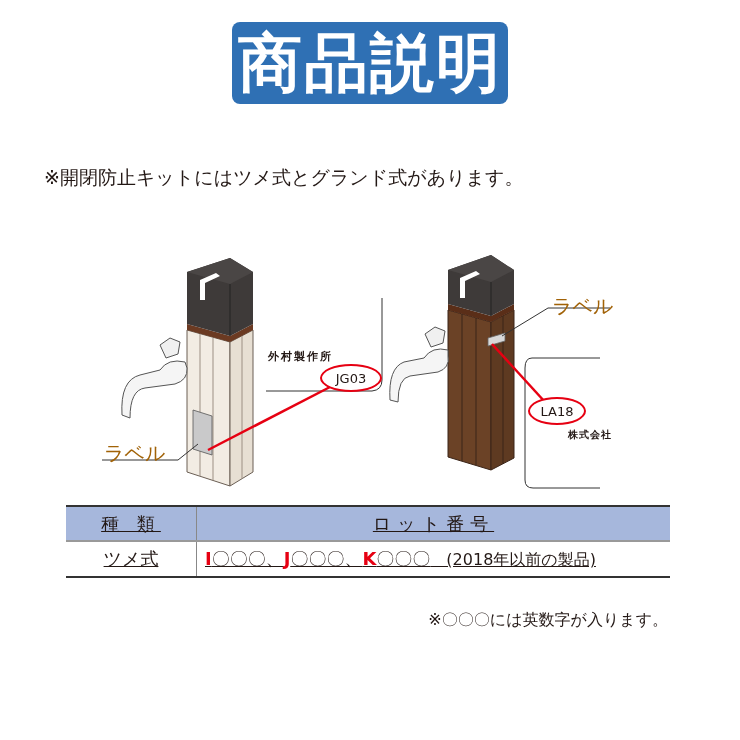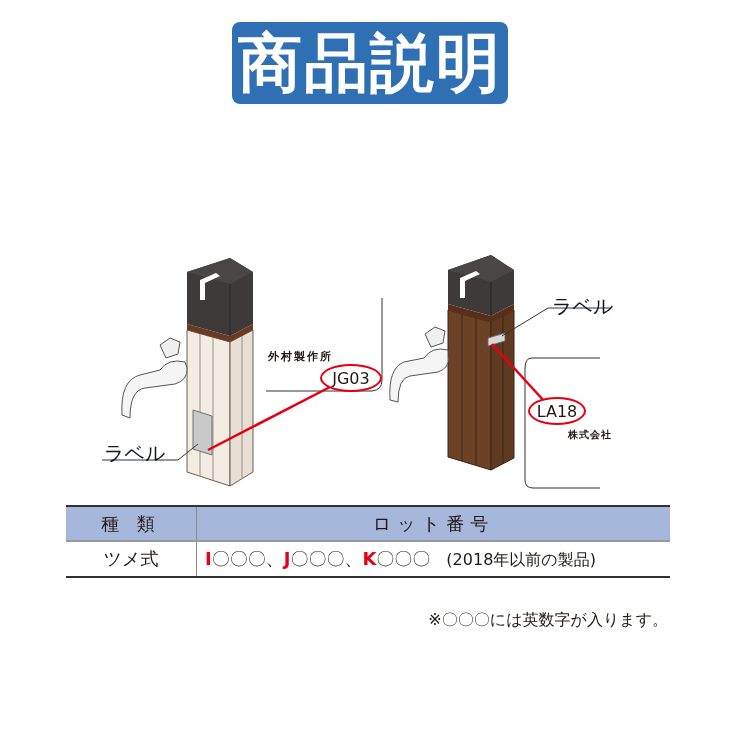--- a/index.html
+++ b/index.html
@@ -7,42 +7,43 @@
          font-family: "DejaVu Sans", "Liberation Sans", sans-serif; color: #231815; }
   .title-badge { position: absolute; left: 232px; top: 22px; width: 276px; height: 82px;
                  background: #2f70b4; border-radius: 8px; color: #fff;
                  display: flex; align-items: center; justify-content: center;
                  font-size: 64px; font-weight: bold; letter-spacing: 2px; }
   .notice { position: absolute; left: 44px; top: 164px; width: 640px;
             font-size: 19px; line-height: 26px; color: #231815; }
   .notice .line { display: block; white-space: nowrap; }
   .notice .indent { padding-left: 21px; }
   .illus { position: absolute; left: 0; top: 250px; width: 740px; height: 250px; }
-  .callout-text { position: absolute; font-size: 20px; color: #0f172a; }
+  .callout-text { position: absolute; font-size: 20px; color: #a16207; }
   .maker { position: absolute; font-size: 11px; font-weight: bold; letter-spacing: 2px; color: #231815; }
   .lot-badge { position: absolute; border: 2px solid #e60012; border-radius: 50%;
-               background: #fff; font-size: 16px; display: flex; align-items: center; justify-content: center; color:#231815;}
-  table.lot { position: absolute; left: 66px; top: 505px; width: 604px; border-collapse: collapse; font-size: 18px; }
+               background: #fff; font-size: 13px; display: flex; align-items: center; justify-content: center; color:#231815;}
+  table.lot { position: absolute; left: 66px; top: 505px; width: 604px; border-collapse: collapse; font-size: 18px; text-decoration: underline; }
   table.lot th { background: #a6b7dc; font-weight: normal; height: 31px; color: #231815; letter-spacing: 6px; }
   table.lot thead tr { border-top: 2px solid #333; }
   table.lot td { height: 32px; text-align: center; }
   table.lot td.type { width: 128px; border-right: 1px solid #888; }
   table.lot th.type-h { border-right: 1px solid #888; }
   table.lot tbody tr { border-top: 2px solid #999; }
   table.lot tbody tr:last-child { border-bottom: 2px solid #333; }
   td.lots { text-align: left !important; padding-left: 8px; white-space: nowrap; letter-spacing: 0px; }
   .prefix { color: #e60012; font-weight: bold; }
   .footnote { position: absolute; right: 72px; top: 610px; font-size: 16px; }
 </style>
 </head>
 <body>
 
 <div class="title-badge">商品説明</div>
 
 <div class="notice">
+  <span class="line">※開閉防止キットにはツメ式とグランド式があります。</span>
 </div>
 
 <div class="illus">
 
   <svg width="740" height="250" style="position:absolute;left:0;top:0">
 
     <path d="M382 48 L382 130 Q382 140 372 141 L266 141" fill="none" stroke="#333" stroke-width="1"></path>
 
     <polygon points="187,80 230,92 230,236 187,222" fill="#f2ece3" stroke="#6b5f55" stroke-width="1"></polygon>
     <polygon points="230,92 253,80 253,222 230,236" fill="#e7dfd3" stroke="#6b5f55" stroke-width="1"></polygon>

